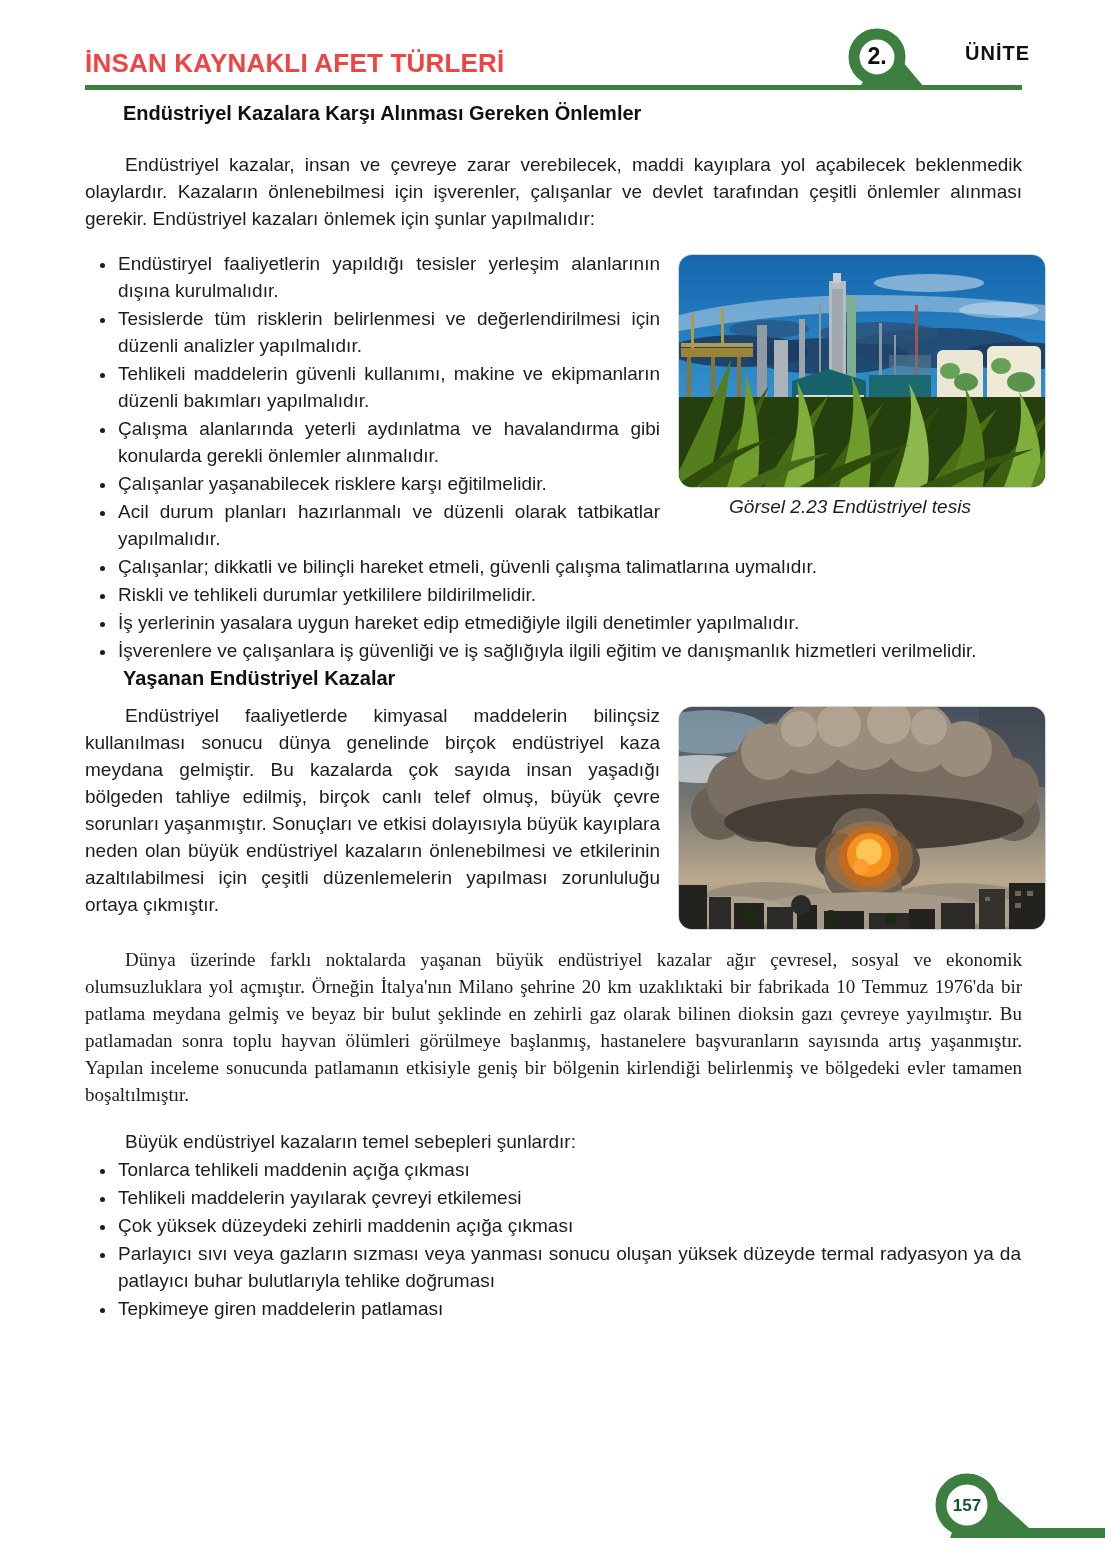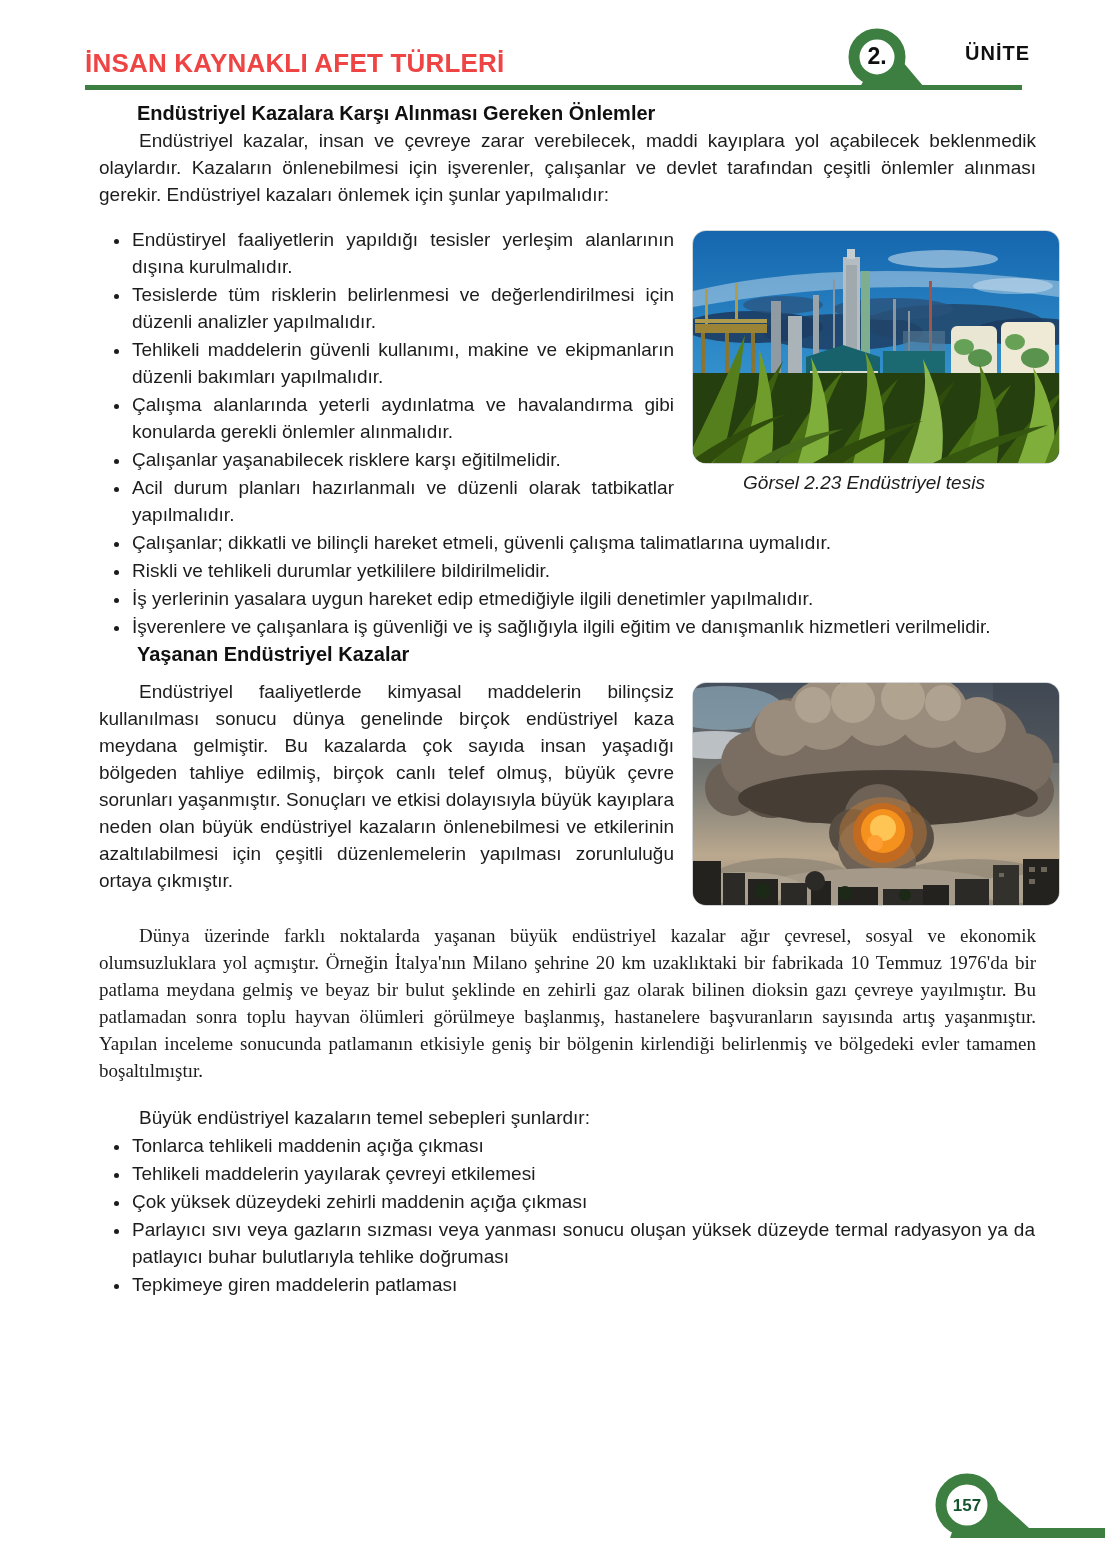--- a/index.html
+++ b/index.html
@@ -15,28 +15,28 @@
   .ribbon-top { position:absolute; left:0; top:0; }
   .unit-number {
     position:absolute; left:877px; top:58px; transform:translate(-50%,-54%);
     font-size:23px; font-weight:bold; color:#101010;
   }
   .unit-label {
     position:absolute; left:917px; top:42px; font-size:20px; font-weight:bold;
     letter-spacing:1px; color:#101010;margin-left:48px;
   }
   
-  .content { position:absolute; left:99px; top:100px; width:937px;
+  .content { position:absolute; left:85px; top:100px; width:937px;
              font-size:19px; line-height:27px; }
   h3.sec { font-size:20px; font-weight:bold; margin:0; padding-left:38px; color:#101010; }
   .sec-precautions { margin-top:13px; }
   .sec-accidents   { margin-top:26px; }
   p { margin:0; text-align:justify; }
   .indent { text-indent:40px; }
-  .p-intro   { }
+  .p-intro   { margin-top:24px; }
   .p-acc     { margin-top:10px; }
   .p-seveso  { clear:both; padding-top:14px;font-family:Liberation Serif, serif; }
   .p-causes  { margin-top:20px; }
   .flow-1 { margin-top:18px; }
   ul.blist { margin:1px; padding:0 0 0 30px; list-style:disc; }
   ul.blist li { text-align:justify; margin:0 0 1px 0; padding-left:2px; }
   ul.blist li::marker { font-size:.82em; }
   .causes-list { margin-top:16px; }
   
   figure.fig { float:right; width:344px; margin:4px 0 2px 18px; }

